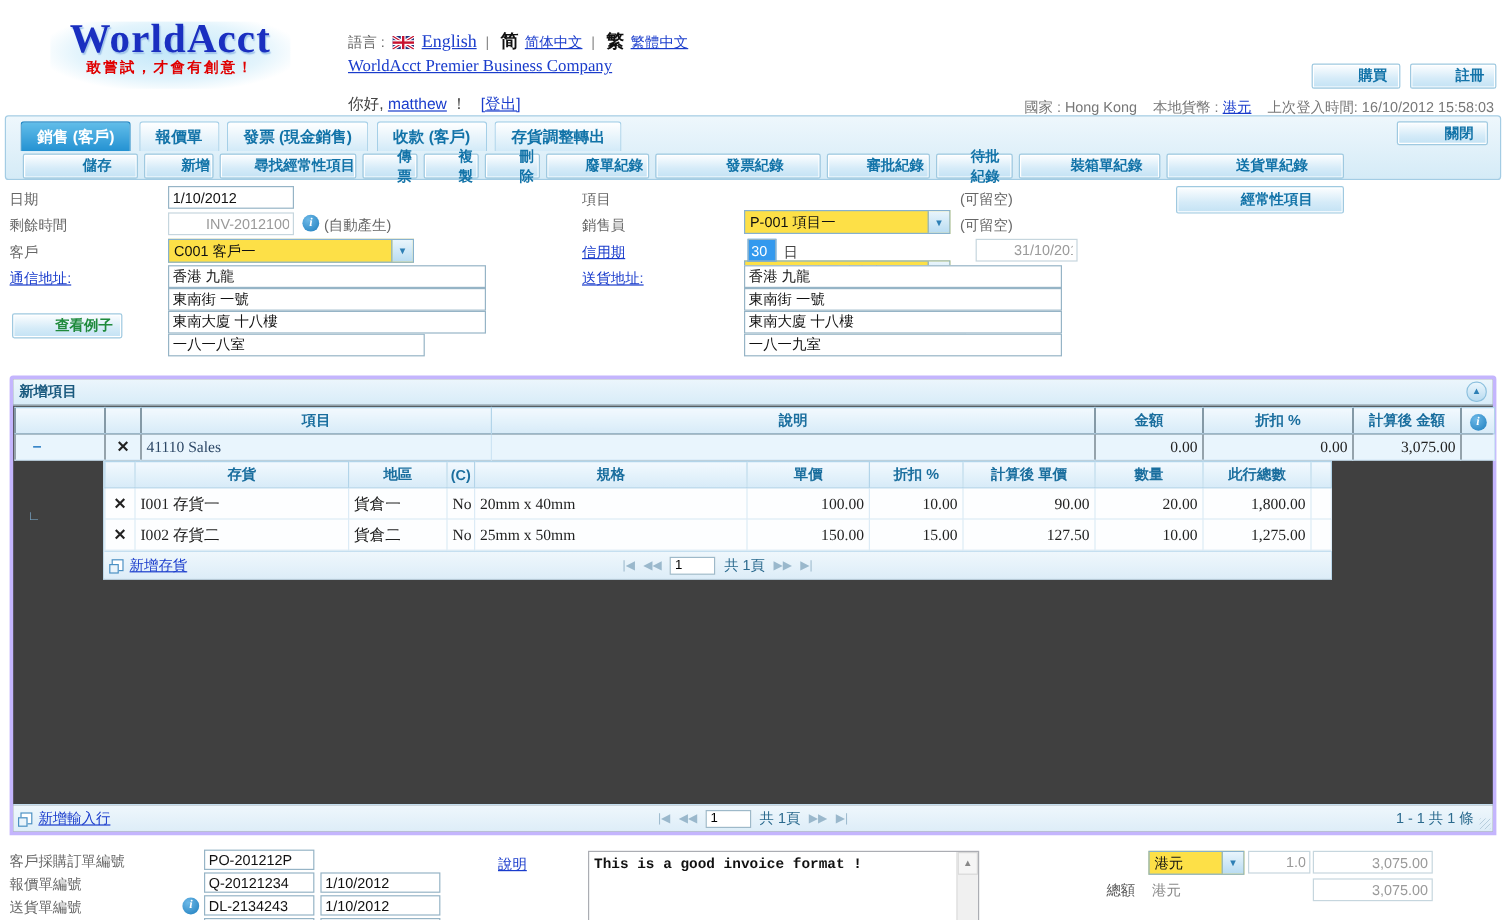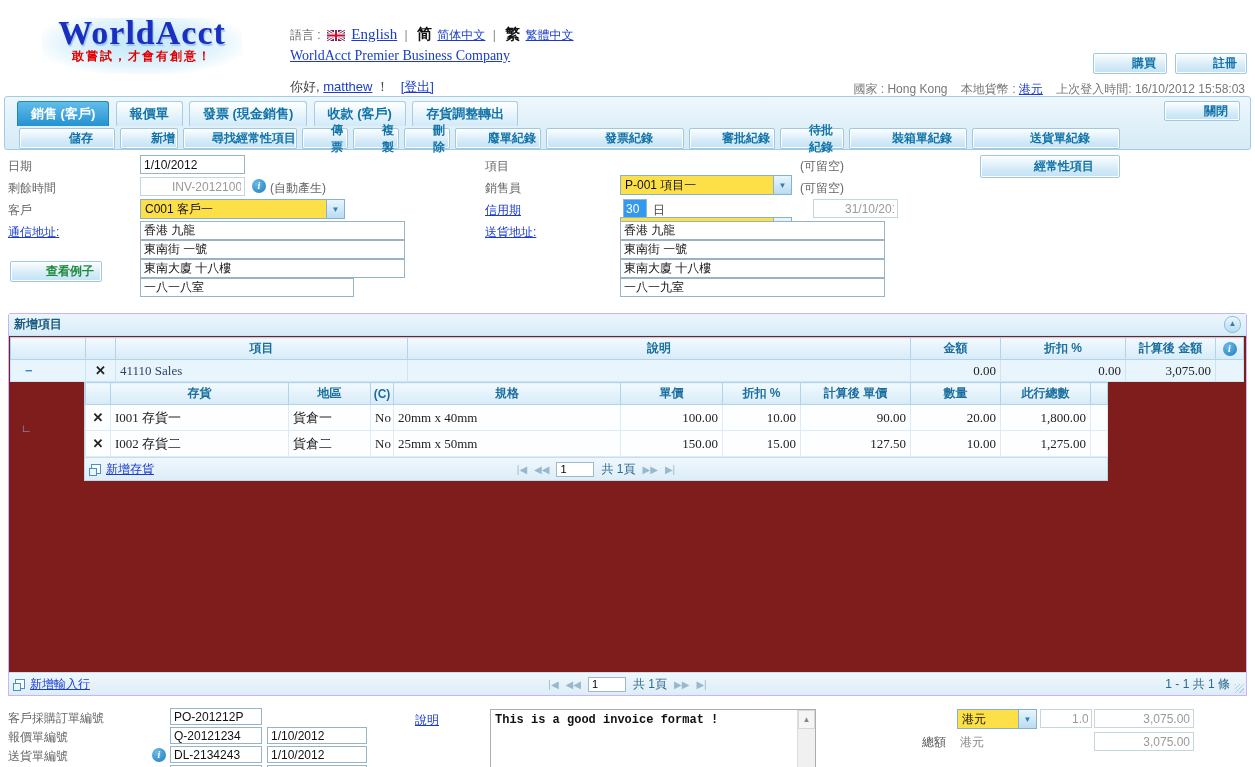--- a/index.html
+++ b/index.html
@@ -47,22 +47,22 @@
   .sel{box-sizing:border-box;height:20px;border:1px solid #86b1cf;background:#fde047;position:relative;
        display:flex;align-items:center;padding:0 20px 0 4px;font-size:12px;color:#111;cursor:pointer;}
   .sel .arr{position:absolute;right:0;top:0;bottom:0;width:17px;border-left:1px solid #86b1cf;
        background:linear-gradient(#e9f5fc,#b9dcf2);color:#2d7fb5;font-size:8px;
        display:flex;align-items:center;justify-content:center;}
   .ii{display:inline-block;width:14px;height:14px;border-radius:8px;flex:none;
       background:radial-gradient(circle at 35% 30%, #6db9e8, #1d7dbd);color:#fff;
       font:bold italic 10px "Liberation Serif",serif;text-align:center;line-height:14px;}
 
   
-  #panel{margin:6px 8px 0;height:383px;border:1px solid #c4b5fd;border-radius:3px 3px 0 0;
-         display:flex;flex-direction:column;background:#7f1d1d;box-sizing:border-box;}
+  #panel{margin:6px 8px 0;height:383px;border:3px solid #c4b5fd;border-radius:3px 3px 0 0;
+         display:flex;flex-direction:column;background:#404040;box-sizing:border-box;}
   #ptitle{height:21px;flex:none;background:linear-gradient(#ecf6fc,#d8ecf8);border-bottom:1px solid #cbe3f2;
           color:#19597e;font-weight:bold;display:flex;align-items:center;padding:0 5px;}
   .ccirc{width:15px;height:15px;border-radius:8px;background:linear-gradient(#eaf6fd,#b9dbf0);
          border:1px solid #8cc0de;color:#2d7fb5;font-size:8px;line-height:14px;text-align:center;cursor:pointer;}
   table.grid{border-collapse:collapse;table-layout:fixed;}
   .gh{background:linear-gradient(#f2f9fe,#d7ebf8);border:1px solid #b2d4e9;height:21px;
       color:#1a6e9e;font-weight:bold;font-size:12px;text-align:center;padding:0 2px;overflow:hidden;white-space:nowrap;}
   td.gc{border:1px solid #cde4f4;height:21px;padding:0 4px;overflow:hidden;white-space:nowrap;
       font-family:"Liberation Serif",serif;font-size:13px;color:#222;}
   tr.selrow td{background:#e9f5fd;}

